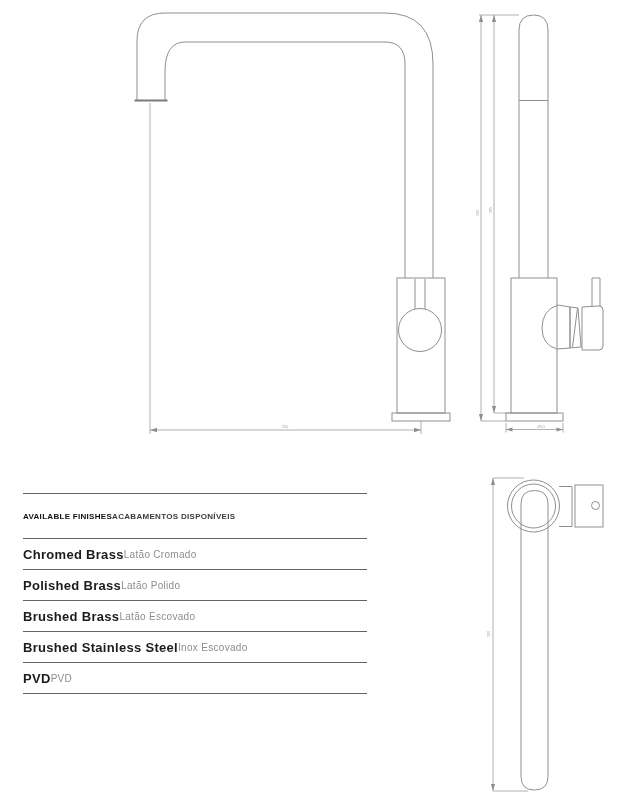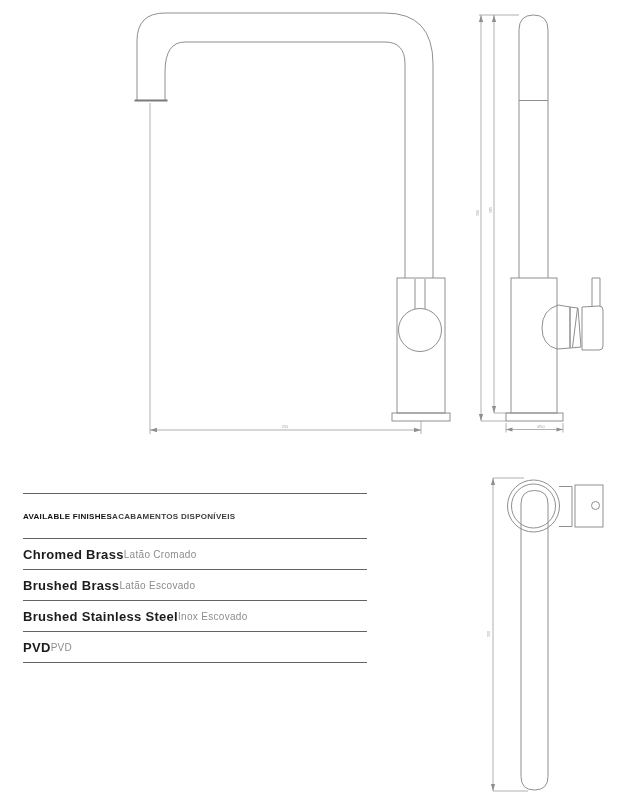--- a/index.html
+++ b/index.html
@@ -111,20 +111,24 @@
   <div class="finishes-table">
     <div class="ft-row ft-header">
       <span class="ft-en">AVAILABLE FINISHES</span>
       <span class="ft-pt">ACABAMENTOS DISPONÍVEIS</span>
     </div>
     <div class="ft-row">
       <span class="ft-en">Chromed Brass</span>
       <span class="ft-pt">Latão Cromado</span>
     </div>
     <div class="ft-row">
+      <span class="ft-en">Polished Brass</span>
+      <span class="ft-pt">Latão Polido</span>
+    </div>
+    <div class="ft-row">
       <span class="ft-en">Brushed Brass</span>
       <span class="ft-pt">Latão Escovado</span>
     </div>
     <div class="ft-row">
       <span class="ft-en">Brushed Stainless Steel</span>
       <span class="ft-pt">Inox Escovado</span>
     </div>
     <div class="ft-row">
       <span class="ft-en">PVD</span>
       <span class="ft-pt">PVD</span>

